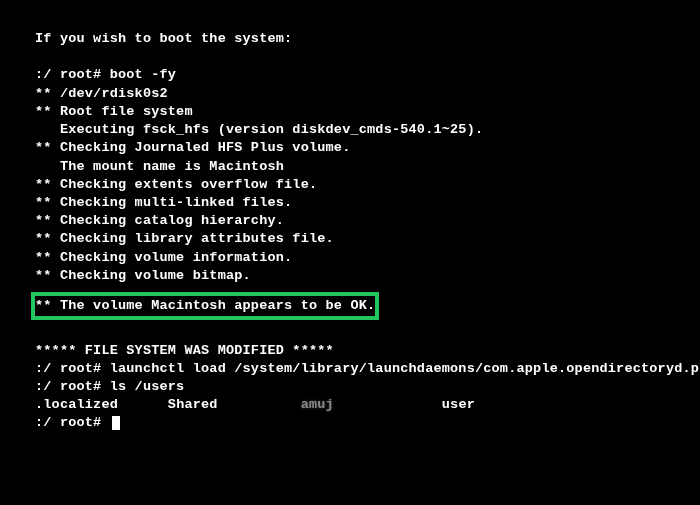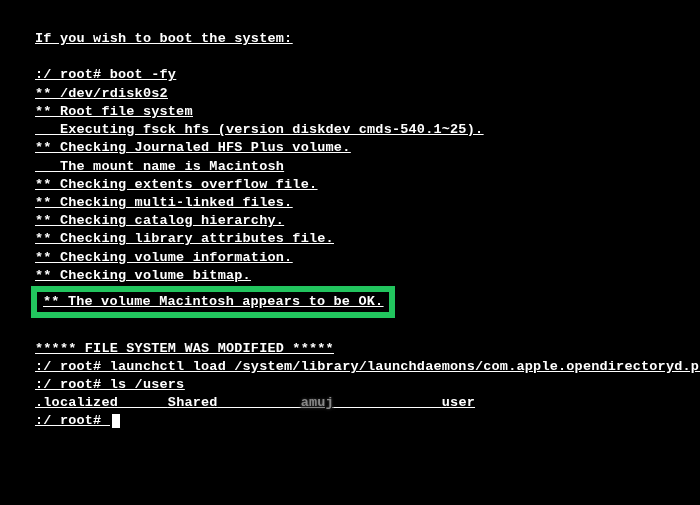--- a/index.html
+++ b/index.html
@@ -1,41 +1,40 @@
 <!DOCTYPE html>
 <html><head>
   <meta charset="utf-8">
   <style>
     * {
       margin: 0;
       padding: 0;
       box-sizing: border-box;
-      text-decoration: underline;
     }
     body {
       width: 700px;
       height: 505px;
       background: #000;
       font-family: 'Courier New', Courier, monospace;
       font-size: 13.5px;
       color: #fff;
       font-weight: bold;
       padding: 30px 35px 20px 35px;
       line-height: 1.35;
       letter-spacing: 0.2px;
       overflow: hidden;
     }
     .line {
       white-space: pre;
       min-height: 1.35em;
     }
     .highlight-box {
-      border: 6px solid #22c55e;
-      padding: 1px 6px;
-      margin: 1px 0 3px -4px;
+      border: 4px solid #22c55e;
+      padding: 1px 0;
+      margin: 7px 0 3px -4px;
       display: inline-block;
     }
     .blank-spacer {
       height: 1.35em;
     }
     .cursor {
       display: inline-block;
       width: 8px;
       height: 14px;
       background: #fff;

